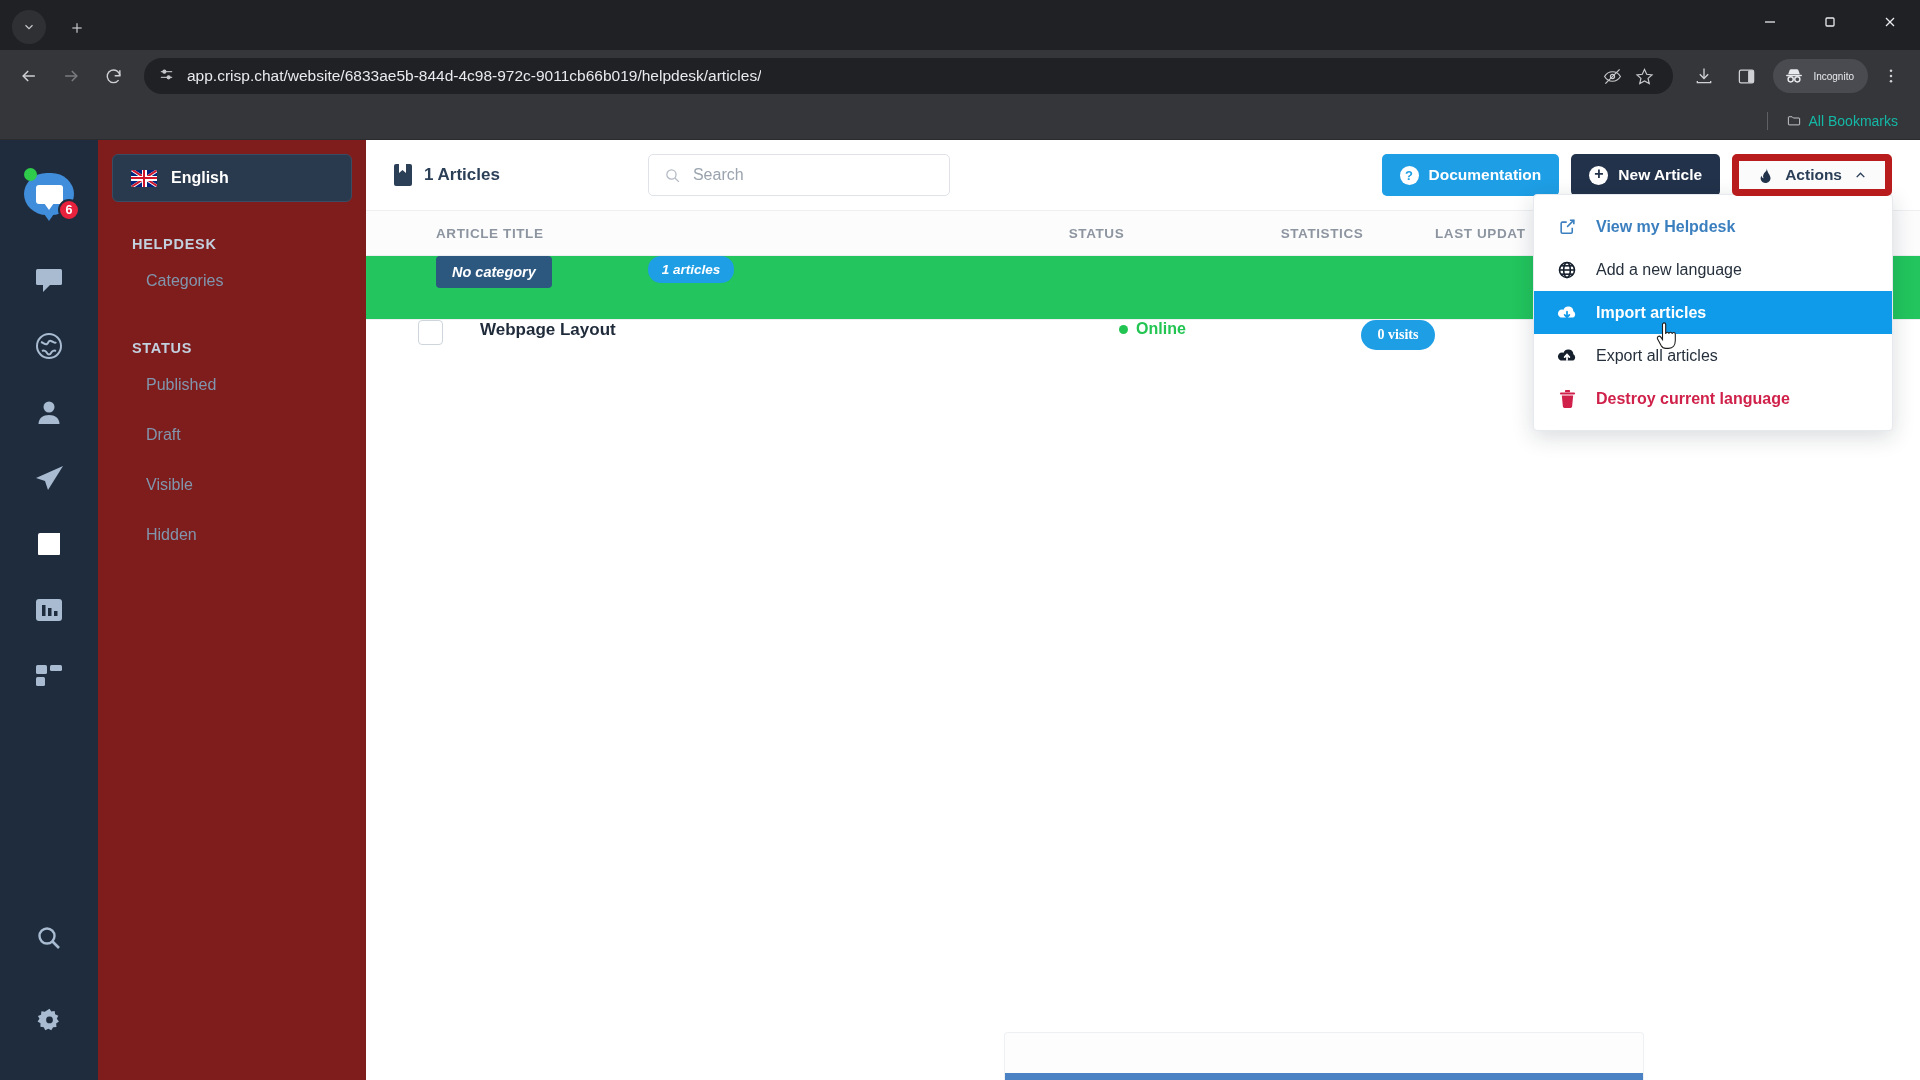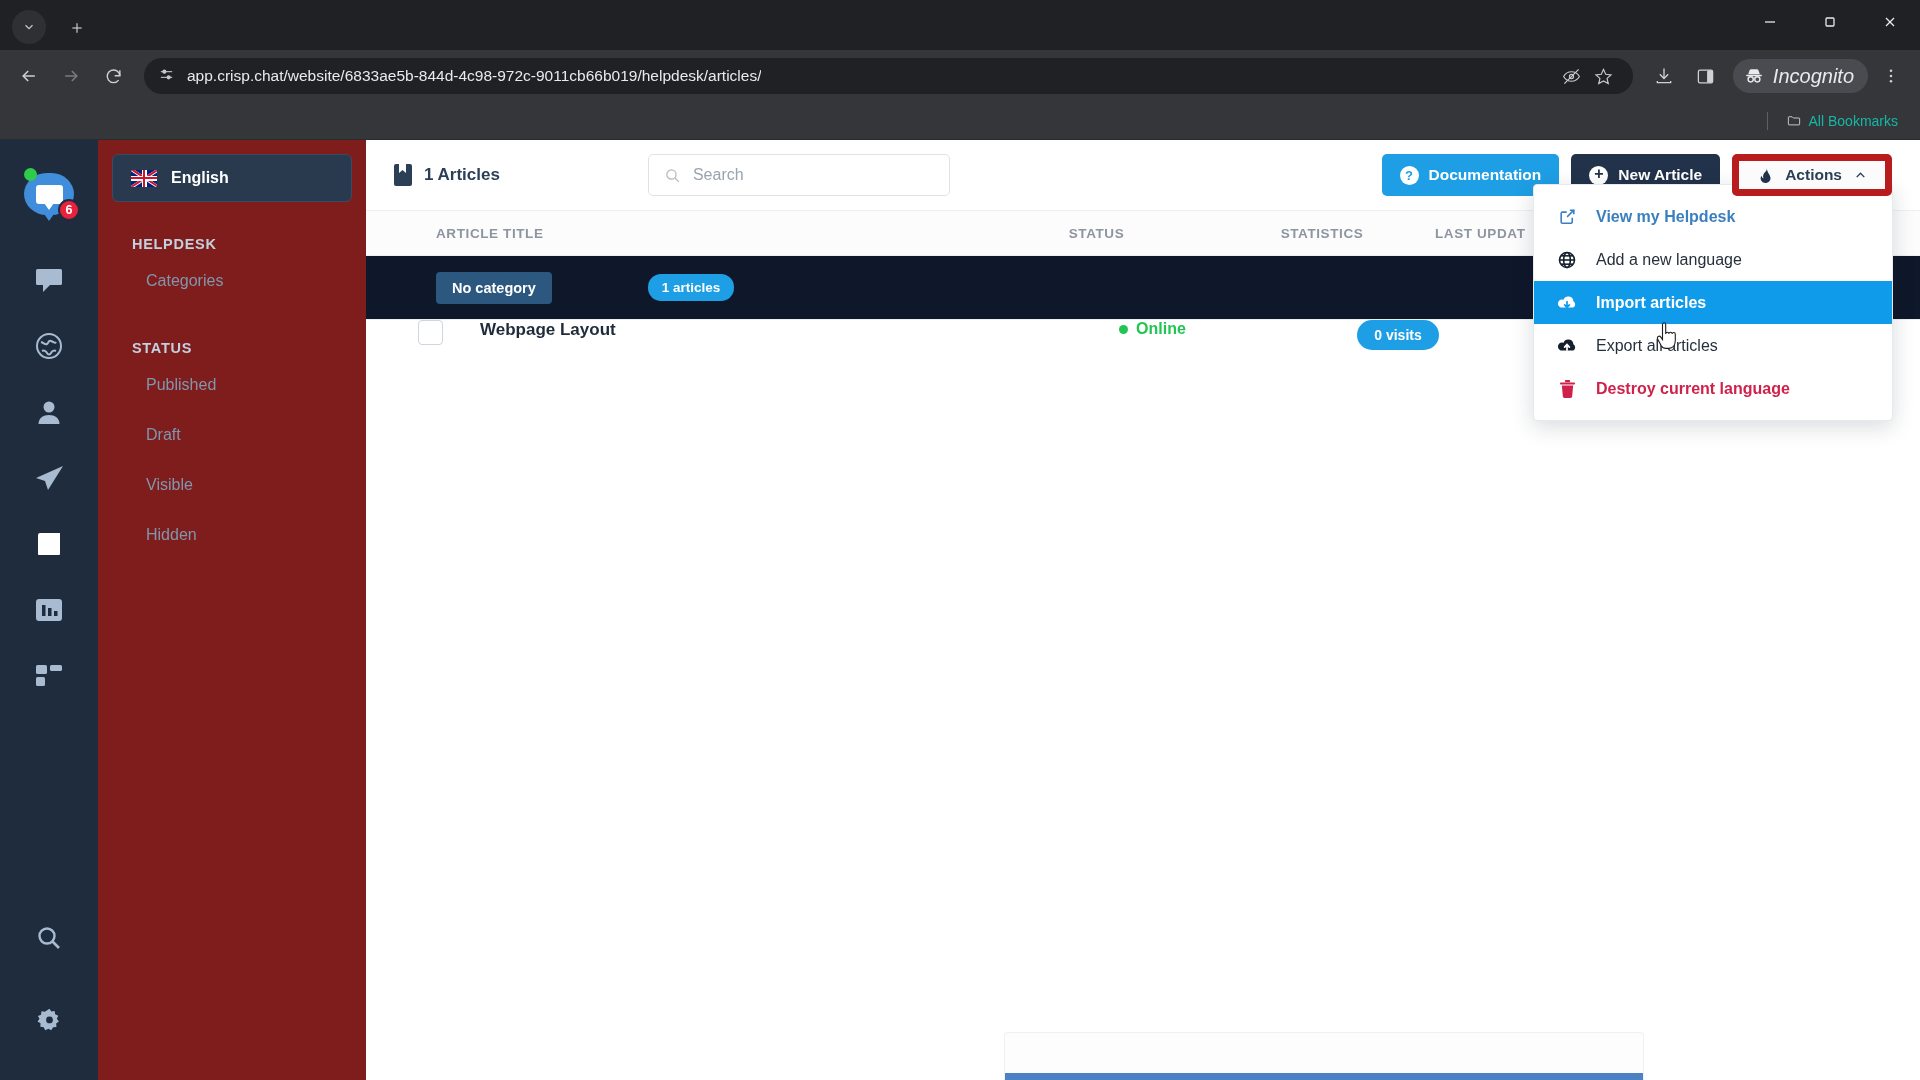--- a/index.html
+++ b/index.html
@@ -74,21 +74,21 @@
   .omni-ico svg { stroke:#c8c9cc; fill:none; stroke-width:1.5; }
 
   .tb-ico { width:38px; height:38px; border-radius:50%; display:flex; align-items:center;
     justify-content:center; cursor:pointer; flex:none; }
   .tb-ico svg { stroke:#cfd1d4; fill:none; stroke-width:1.6; }
 
   .incognito-pill {
     height:34px; border-radius:17px; background:#4a4b50; display:flex; align-items:center;
     gap:8px; padding:0 14px 0 10px; margin-left:4px; cursor:pointer;
   }
-  .incognito-pill .lbl { color:#e8eaed; font-size:20px;font-style:italic; }
+  .incognito-pill .lbl { color:#e8eaed; font-size:10px; }
 
   .bookmarkbar {
     height:38px; background:#35363a; display:flex; align-items:center;
     justify-content:flex-end; padding:0 14px; gap:10px; border-bottom:1px solid #2b2c2f;
   }
   .bm-sep { width:1px; height:18px; background:#5f6064; }
   .bm-all { display:flex; align-items:center; gap:7px; color:#14b8a6; font-size:14px;
     padding:4px 8px; border-radius:5px; cursor:pointer; }
   .bm-all svg { stroke:#d6d8db; fill:none; stroke-width:1.4; }
 
@@ -188,44 +188,44 @@
 
   
   .thead { height:46px; border-top:1px solid #edeff2; border-bottom:1px solid #edeff2;
     background:#fcfcfd; display:flex; align-items:center; padding:0 28px; flex:none; }
   .th { color:#8d95a0; font-size:13.5px; font-weight:bold; letter-spacing:.6px; }
   .th.c-title { width:590px; padding-left:42px; }
   .th.c-status { width:225px; text-align:center; }
   .th.c-stats { width:226px; text-align:center; }
   .th.c-updated { flex:1; }
 
-  .grouprow { height:64px; background:#0f172a; border-bottom:1px solid #edeff2;
-    display:flex; align-items:center; padding:0 28px; flex:none; }
+  .grouprow { height:64px; background:#22c55e; border-bottom:1px solid #edeff2;
+    display:flex; align-items:flex-start; padding:0 28px; flex:none;font-style:italic; }
   .chip-cat { background:#2c5880; color:#fff; font-size:14.5px; font-weight:bold;
     padding:8px 16px; border-radius:4px; margin-left:42px; cursor:pointer; }
   .chip-count { background:#1e9ee5; color:#fff; font-size:13.5px; font-weight:bold;
     padding:6px 14px; border-radius:13px; margin-left:96px; }
 
   .arow { height:78px; display:flex; align-items:flex-start; padding:0 44px; flex:none;gap:20px; }
   .checkbox { width:25px; height:25px; border:1px solid #cfd5dc; border-radius:4px;
     background:#fff; cursor:pointer; flex:none; margin-left:8px; }
   .a-title { width:557px; padding-left:17px; font-size:17px; color:#1f2b3a; font-weight:bold; cursor:pointer; }
   .a-status { width:225px; display:flex; align-items:center; justify-content:center; gap:8px; }
   .a-status .d { width:9px; height:9px; border-radius:50%; background:#23c552; }
   .a-status .t { color:#23c552; font-size:16px; font-weight:bold; }
   .a-stats { width:226px; display:flex; justify-content:center; }
   .chip-visits { background:#1e9ee5; color:#fff; font-size:14px; font-weight:bold;
-    padding:7px 17px; border-radius:15px; }
+    padding:7px 17px; border-radius:15px;font-family:Liberation Serif, serif; }
   .a-updated { flex:1; padding-left:8px; }
   .a-updated .top { font-size:15.5px; color:#2b3a4c; font-weight:bold; }
   .a-updated .sub { font-size:14.5px; color:#98a1ac; margin-top:4px; }
 
   
   .dropdown {
-    position:absolute; right:27px; top:44px; width:360px; background:#fff;
+    position:absolute; right:27px; top:54px; width:360px; background:#fff;
     border:1px solid #e6e9ed; border-radius:4px;
     box-shadow:0 6px 22px rgba(20,30,45,.16); z-index:50; padding:10px 0;
   }
   .dd-item { height:43px; display:flex; align-items:center; gap:18px; padding:0 22px;
     font-size:16px; cursor:pointer; position:relative; }
   .dd-item .dd-ic { width:22px; display:flex; align-items:center; justify-content:center; flex:none; }
   .dd-view { color:#3b7fbf; font-weight:bold; }
   .dd-plain { color:#26303c; }
   .dd-sel { background:#109bea; color:#fff; font-weight:bold; }
   .dd-danger { color:#d0214a; font-weight:bold; }

